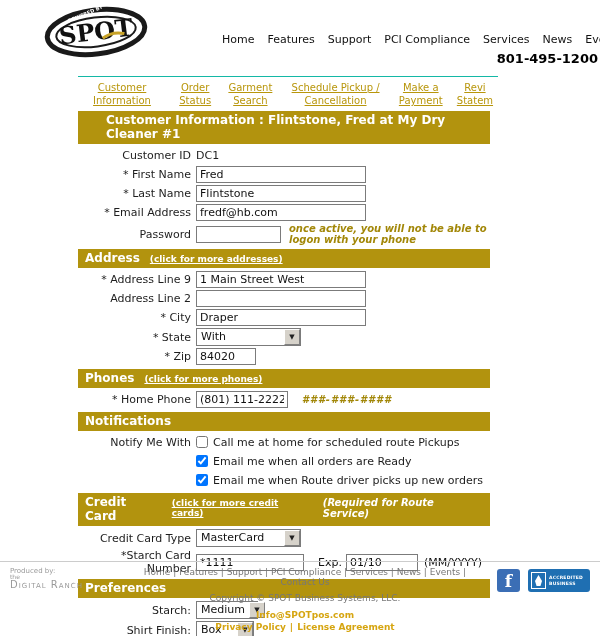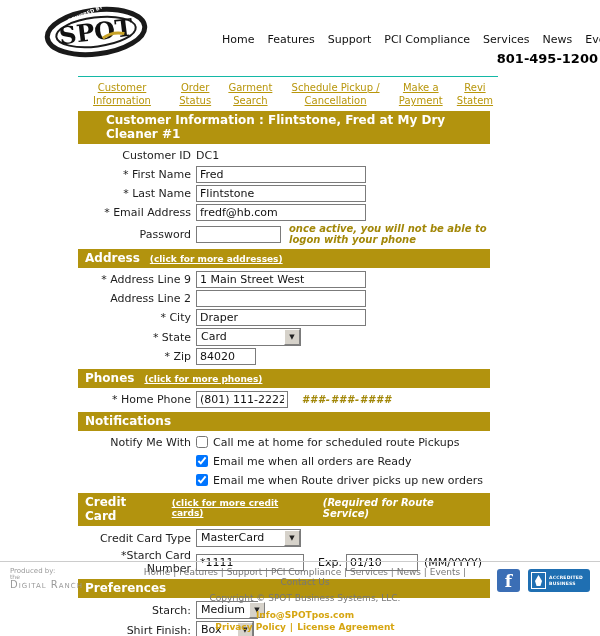--- a/index.html
+++ b/index.html
@@ -154,21 +154,21 @@
       <span class="lbl">Address Line 2</span>
       <input type="text" class="w170" value="" style="">
     </div>
     <div class="row">
       <span class="lbl">* City</span>
       <input type="text" class="w170" value="Draper" style="">
     </div>
     <div class="row">
       <span class="lbl">* State</span>
       <div class="sel sw105">
-        <span class="val">Card</span>
+        <span class="val">With</span>
         <span class="arrow">▼</span>
       </div>
     </div>
     <div class="row">
       <span class="lbl">* Zip</span>
       <input type="text" class="w60" value="84020" style="">
     </div>
 
     <div class="bar">
       <span>Phones</span>

